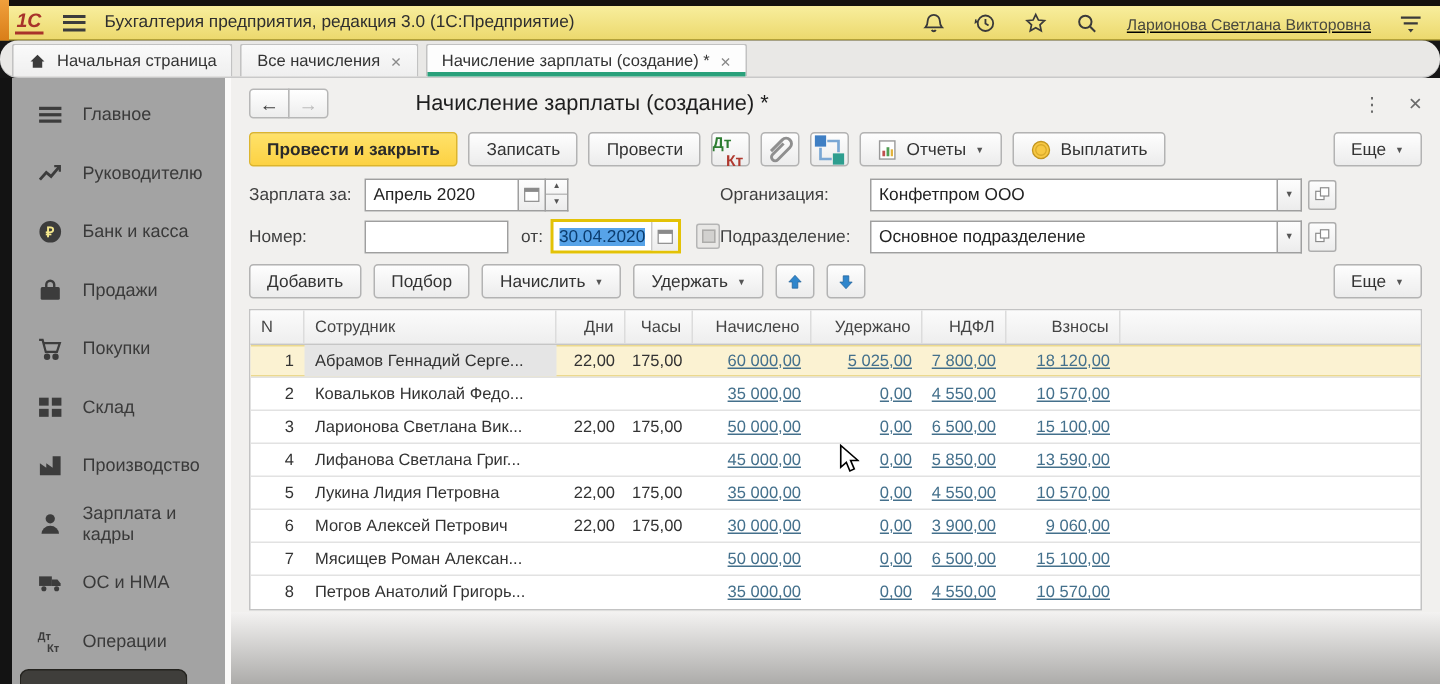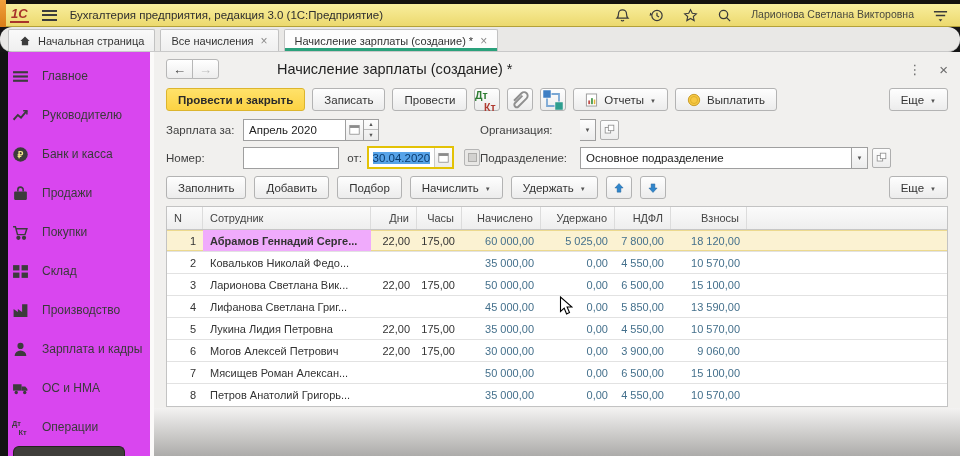--- a/index.html
+++ b/index.html
@@ -10,39 +10,39 @@
   
   #topstrip { position:absolute; left:0; top:0; width:960px; height:4px; background:#15120e; }
   #topbar { position:absolute; left:0; top:4px; width:960px; height:23px;
             background:linear-gradient(#f8ee9d,#ecd96e); border-bottom:1px solid #b3a139;
             display:flex; align-items:center; padding:0 12px 0 10px; }
   #corner { position:absolute; left:0; top:0; width:6px; height:27px; background:linear-gradient(#f0a03c,#d97e18); }
   .logo { font-weight:bold; font-style:italic; font-size:13px; color:#a8332a; border-bottom:2px solid #a8332a; line-height:1; padding:0 1px 1px 1px; }
   .bars { width:15px; height:11px; display:flex; flex-direction:column; justify-content:space-between; margin-left:13px; }
   .bars i { height:2px; background:#3c3c3c; }
   .app-title { font-size:11.5px; color:#2e2e2e; margin-left:13px; }
-  .tb-right { margin-left:auto; display:flex; align-items:flex-start; gap:19px; }
+  .tb-right { margin-left:auto; display:flex; align-items:flex-end; gap:19px;text-decoration:underline; }
   .tb-ic { width:15px; height:15px; }
   .username { font-size:10.5px; color:#49493e; }
 
   
   #tabbar { position:absolute; left:0; top:27px; width:960px; height:25px; background:#e9e8e6;
             border-bottom:1px solid #c9c9c9; display:flex; align-items:flex-end; padding-left:8px; gap:5px;border-radius:12px; }
   .tab { height:22px; display:flex; align-items:center; gap:7px; padding:0 10px;
          background:linear-gradient(#fafafa,#efefef); border:1px solid #c2c2c2; border-bottom:none;
          border-radius:2px 2px 0 0; font-size:11px; color:#333; position:relative; white-space:nowrap; }
   .tab.active { background:#fdfdfd; }
   .tab.active::after { content:""; position:absolute; left:0; right:0; bottom:0; height:3px; background:#2aa17b; }
   .tab .x { color:#8a8a8a; font-size:12px; line-height:1; }
   .tab svg { width:12px; height:12px; }
 
   
   #leftband { position:absolute; left:0; top:52px; width:8px; height:404px; background:#131313; }
-  #sidebar { position:absolute; left:8px; top:52px; width:142px; height:404px; background:#d946ef;
-             padding:12px 0 0 4px; display:flex; flex-direction:column; gap:15px; }
+  #sidebar { position:absolute; left:8px; top:52px; width:142px; height:404px; background:#a3a3a3;
+             padding:12px 0 0 17px; display:flex; flex-direction:column; gap:15px; }
   .side-item { display:flex; align-items:center; gap:13px; height:24px; font-size:12px; color:#3a3a3a; cursor:default; }
   .side-item svg { width:17px; height:17px; flex:none; }
 
   
   #main { position:absolute; left:150px; top:52px; width:810px; height:404px; background:#f1f0ee;
           border-left:4px solid #fbfaf9; }
   #win-header { height:34px; display:flex; align-items:center; padding:0 12px; }
   .nav-btn { width:27px; height:20px; display:inline-flex; align-items:center; justify-content:center;
              background:linear-gradient(#ffffff,#ededed); border:1px solid #b7b7b7; font-size:13px; }
   .nav-btn.back { border-radius:3px 0 0 3px; color:#3f3f3f; }
@@ -104,23 +104,23 @@
   .td.num { justify-content:flex-end; }
   .c-n { width:36px; flex:none; }
   .c-emp { width:168px; flex:none; }
   .c-days { width:46px; flex:none; }
   .c-hours { width:45px; flex:none; }
   .c-acc { width:79px; flex:none; }
   .c-wh { width:74px; flex:none; }
   .c-ndfl { width:56px; flex:none; }
   .c-contr { width:76px; flex:none; }
   .c-fill { flex:1; }
-  .link { color:#44708c; }
+  .link { color:#44708c; text-decoration:underline; }
   .tr.selected { background:#fbf2d2; box-shadow:inset 0 1px 0 #ecd98e, inset 0 -1px 0 #ecd98e; }
-  .tr.selected .c-emp { background:#f0abfc;font-weight:bold; }
+  .tr.selected .c-emp { background:#e5e5e5; }
 
   #bottom-fade { height:58px; margin-top:1px; background:linear-gradient(#f3f2f1,#9e9d9b); }
 
   #tooltip-stub { position:absolute; left:13px; top:446px; width:112px; height:10px;
                   background:#3f3e3b; border:1px solid #24231f; border-bottom:none; border-radius:6px 6px 0 0; }
   #cursor { position:absolute; left:559px; top:296px; }
 </style>
 </head>
 <body>
 
@@ -325,20 +325,21 @@
               <rect x="1" y="2" width="12" height="3" fill="#8a8a8a"></rect>
             </svg>
         </span>
         <span class="spinner">
           <span>▲</span>
           <span>▼</span>
         </span>
       </div>
       <div class="fright">
         <span class="flabel2">Организация:</span>
+        <span class="tinput" style="width:272px">Конфетпром ООО</span>
         <span class="dd-btn">▼</span>
         <span class="open-btn">
           <svg width="11" height="11" viewBox="0 0 14 14">
               <rect x="1.5" y="4.5" width="7" height="7" fill="#fff" stroke="#8a8a8a"></rect>
               <rect x="5.5" y="1.5" width="7" height="7" fill="#fff" stroke="#8a8a8a"></rect>
             </svg>
         </span>
       </div>
     </div>
     <div class="frow">
@@ -369,21 +370,20 @@
           <svg width="11" height="11" viewBox="0 0 14 14">
               <rect x="1.5" y="4.5" width="7" height="7" fill="#fff" stroke="#8a8a8a"></rect>
               <rect x="5.5" y="1.5" width="7" height="7" fill="#fff" stroke="#8a8a8a"></rect>
             </svg>
         </span>
       </div>
     </div>
   </div>
 
   <div id="toolbar">
-    <span class="btn">Заполнить</span>
     <span class="btn">Добавить</span>
     <span class="btn">Подбор</span>
     <span class="btn">
       <span>Начислить</span>
       <span class="caret">▼</span>
     </span>
     <span class="btn">
       <span>Удержать</span>
       <span class="caret">▼</span>
     </span>

